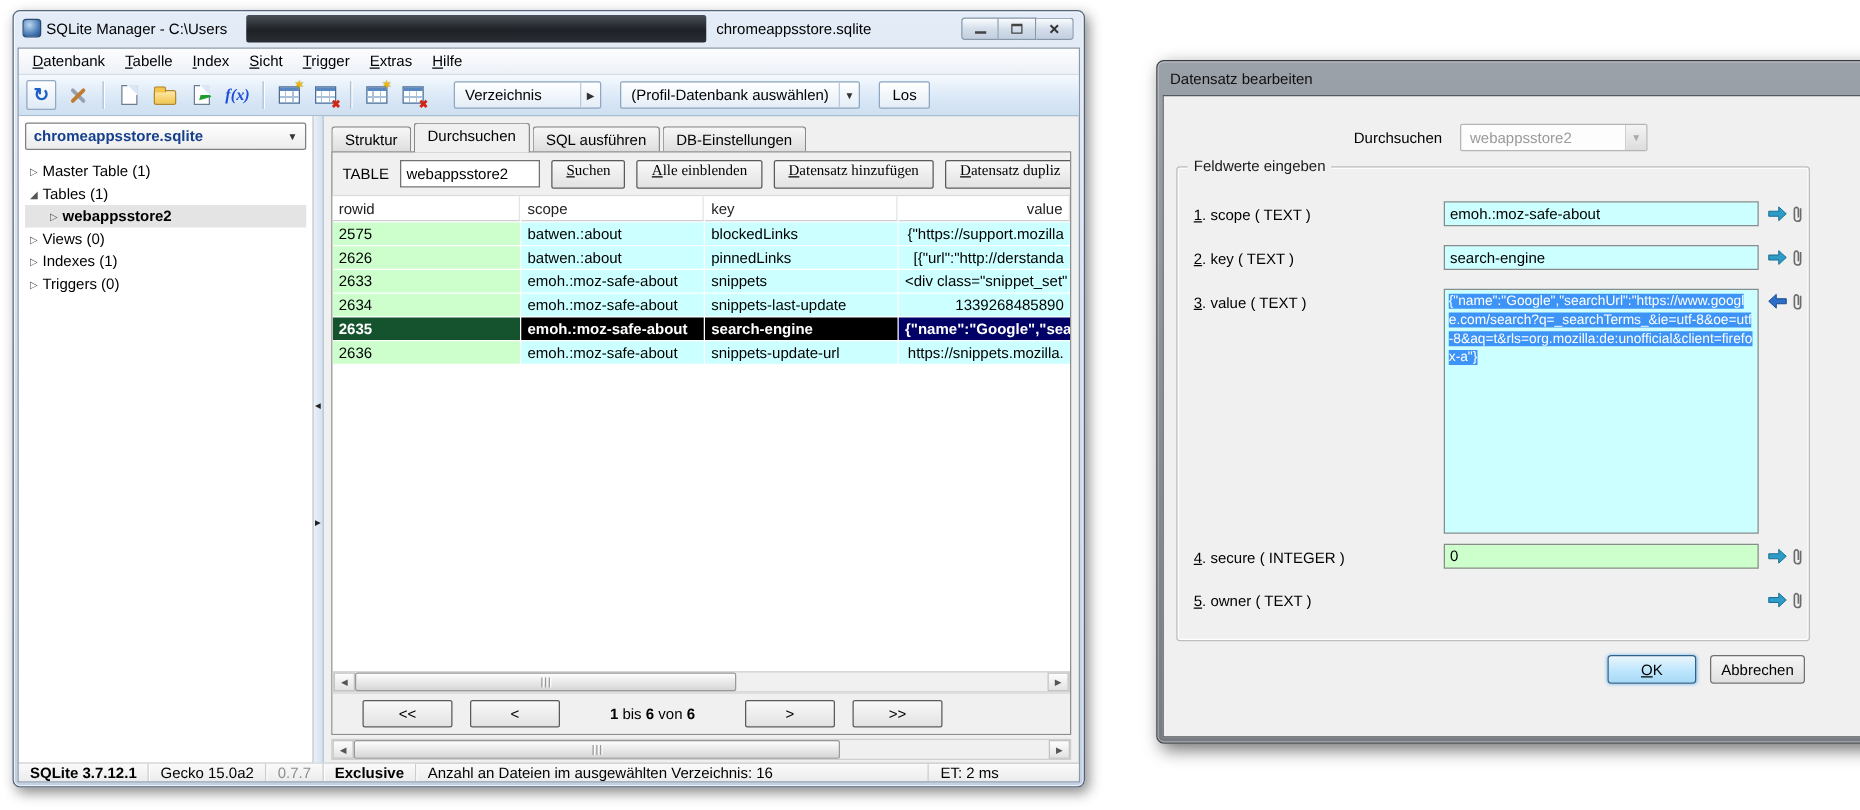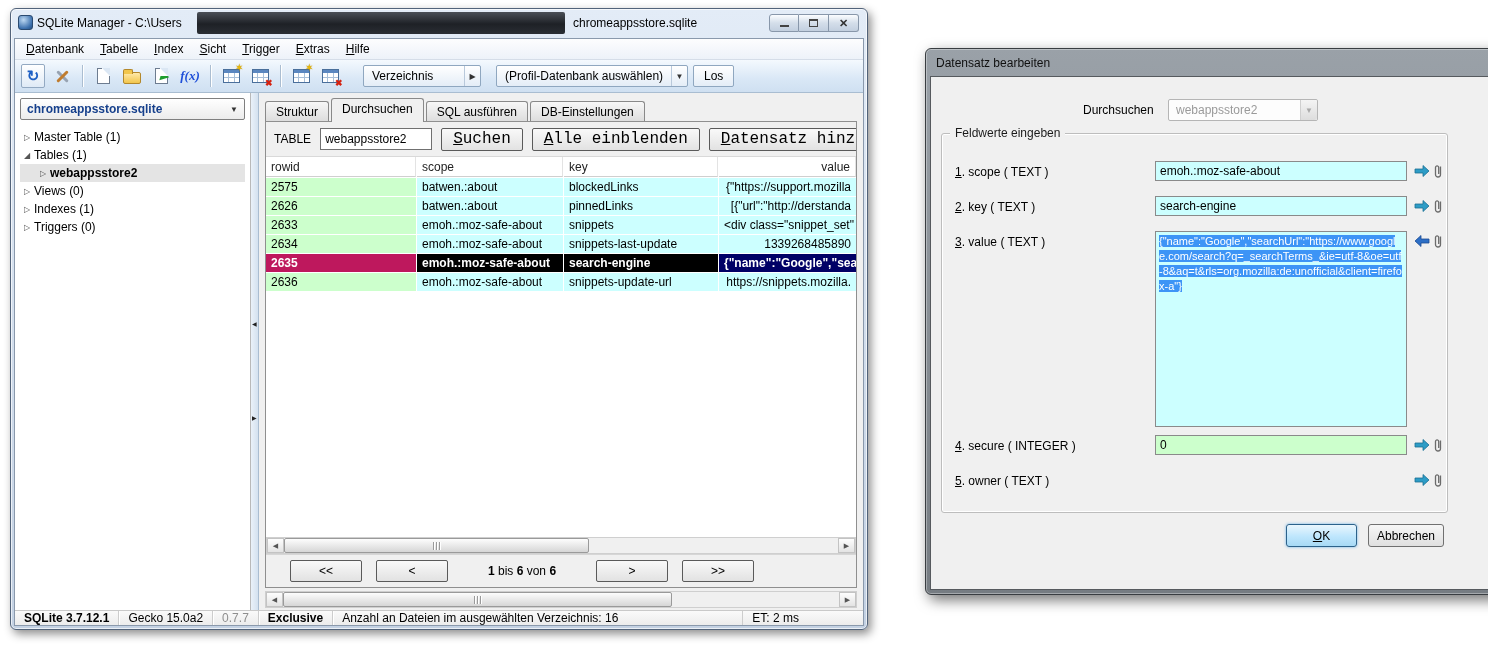--- a/index.html
+++ b/index.html
@@ -100,21 +100,21 @@
   .dd-ctl {
     height:22px; border:1px solid #8fa7c0; border-radius:2px;
     background:linear-gradient(#ffffff,#e4edf7);
     display:flex; align-items:center;
   }
   .dd-ctl .dd-label { padding:0 8px; white-space:nowrap; }
   .dd-ctl .dd-arrow { width:16px; align-self:stretch; display:flex; align-items:center; justify-content:center;
     border-left:1px solid #b9c9db; font-size:8px; color:#333; }
   .verzeichnis { width:118px; justify-content:space-between; margin-left:16px; }
   .profile-combo { width:192px; justify-content:space-between; margin-left:10px; }
-  .los-btn { height:22px; padding:0 10px; border:1px solid #8fa7c0; border-radius:2px;
+  .los-btn { height:22px; padding:0 10px; margin-left:10px; border:1px solid #8fa7c0; border-radius:2px;
     background:linear-gradient(#ffffff,#e4edf7); display:flex; align-items:center; }
 
   
   .lw-body { flex:1; display:flex; min-height:0; }
   .sidebar { width:236px; background:#fff; border-right:1px solid #b9b9b9; padding:5px 5px 0 5px; }
   .db-selector {
     height:22px; border:1px solid #7f7f7f; border-radius:2px;
     background:linear-gradient(#ffffff,#ececec);
     display:flex; align-items:center; justify-content:space-between; padding:0 6px;
   }
@@ -143,39 +143,39 @@
   .tabpanel {
     flex:1; border:1px solid #8f8f8f; background:#f0f0f0;
     display:flex; flex-direction:column; min-height:0; position:relative; z-index:1;
     overflow:hidden;
   }
 
   
   .browse-controls { height:34px; display:flex; align-items:center; gap:9px; padding:0 8px; overflow:hidden; white-space:nowrap; }
   .table-input { width:112px; height:22px; border:1px solid #707070; padding:0 4px; font-family:"Liberation Sans",sans-serif; font-size:12px; background:#fff; }
   .win-btn {
-    flex-shrink:0; height:23px; padding:0 11px; font-size:16px;
+    flex-shrink:0; height:23px; padding:0 11px; font-size:12px;
     border:1px solid #5a5a5a; border-radius:2px;
     background:linear-gradient(#f9f9f9,#e2e2e2);
-    display:inline-flex; align-items:center; font-family:Liberation Mono, monospace;
+    display:inline-flex; align-items:flex-start; font-family:Liberation Serif, serif;
   }
 
   
   .grid-viewport { flex:1; background:#fff; border-top:1px solid #d9d9d9; overflow:hidden; min-height:0; }
   .grow { display:flex; gap:1px; margin-bottom:1px; }
   .gcell { height:18px; line-height:18px; padding:0 5px; overflow:hidden; white-space:nowrap; flex-shrink:0; }
   .c-rowid { width:150px; }
   .c-scope { width:146px; }
   .c-key   { width:154px; }
   .c-value { flex:1; min-width:0;text-align:right; }
   .ghead .gcell { background:#fff; border-bottom:1px solid #cfcfcf; border-right:1px solid #e3e3e3; color:#222; height:20px; line-height:20px; }
   .c-int { background:#ccffcc; }
   .c-txt { background:#ccffff; }
   .grow.sel .gcell { color:#fff; font-weight:bold; }
-  .grow.sel .c-rowid { background:#be185d; }
+  .grow.sel .c-rowid { background:#14532d; }
   .grow.sel .c-scope, .grow.sel .c-key { background:#000000; }
   .grow.sel .c-value { background:#000066; }
 
   
   .hscroll { height:17px; background:#f0f0f0; border:1px solid #cfcfcf; display:flex; align-items:stretch; }
   .hs-arrow { width:17px; display:flex; align-items:center; justify-content:center; font-size:7px; color:#555;
     background:linear-gradient(#fdfdfd,#e3e3e3); border:1px solid #c3c3c3; }
   .hs-track { flex:1; position:relative; }
   .hs-thumb { position:absolute; top:0; bottom:0; left:0; width:55%;
     background:linear-gradient(#fdfdfd,#d6d6d6); border:1px solid #9a9a9a; border-radius:2px;

